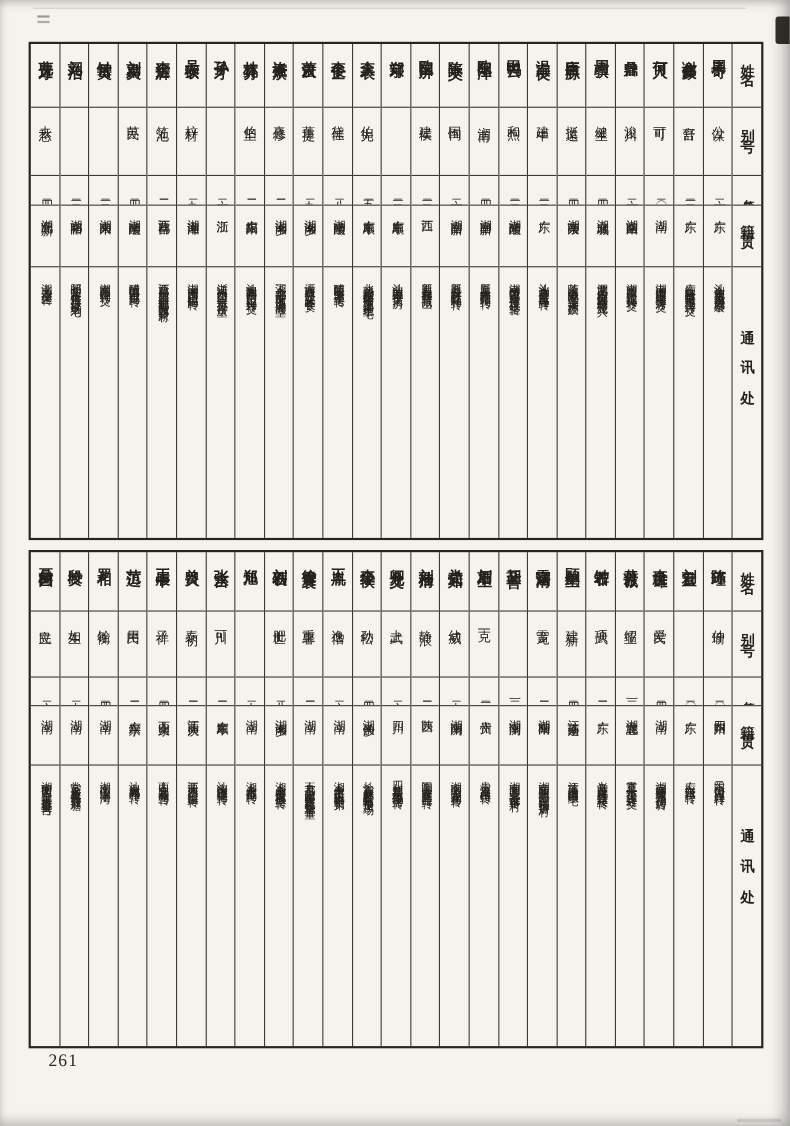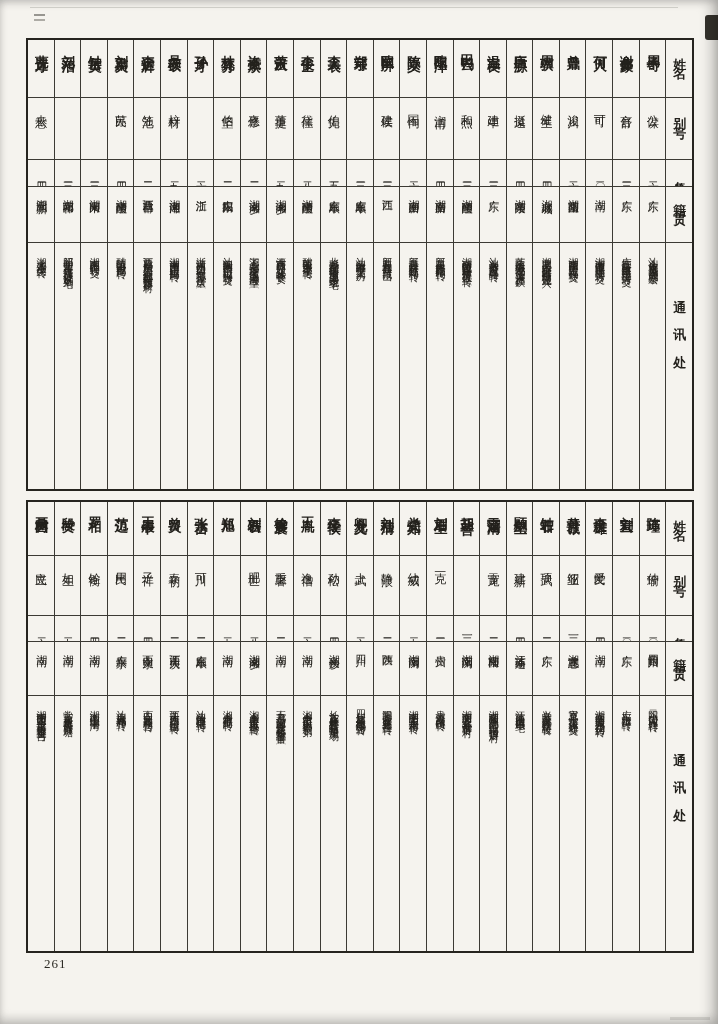--- a/index.html
+++ b/index.html
@@ -46,21 +46,21 @@
   .c-addr .vtext{font-size:10px;letter-spacing:1.5px;padding-top:6px;}
 
   .header-col .vtext{font-weight:bold;}
   .header-col .c-name .vtext{font-size:13px;letter-spacing:8px;padding-top:8px;}
   .header-col .c-alias .vtext{font-size:13px;letter-spacing:10px;padding-top:9px;}
   .header-col .c-age .vtext{font-size:11px;letter-spacing:1px;padding-top:0;}
   .header-col .c-origin .vtext{font-size:13px;letter-spacing:9px;padding-top:7px;}
   .header-col .c-addr .vtext{font-size:13px;letter-spacing:28px;padding-top:46px;}
 
   .page-number{
-    position:absolute;left:44px;top:956px;font-size:13px;color:#2b2923;letter-spacing:1px;
+    position:absolute;left:44px;top:956px;font-size:16px;color:#2b2923;letter-spacing:1px;
   }
   
   .art-corner{position:absolute;top:15px;right:0;width:13px;height:25px;background:#17150f;border-radius:3px 0 0 3px;opacity:.88;}
   .art-topline{position:absolute;top:7px;left:30px;right:40px;height:1px;background:rgba(40,38,30,.16);}
   .art-tl-a{position:absolute;top:14px;left:34px;width:11px;height:2px;background:rgba(40,38,30,.45);}
   .art-tl-b{position:absolute;top:19px;left:34px;width:11px;height:2px;background:rgba(40,38,30,.35);}
   .art-rb{position:absolute;right:8px;bottom:4px;width:40px;height:3px;background:rgba(40,38,30,.12);}
 </style>
 </head>
 <body>

